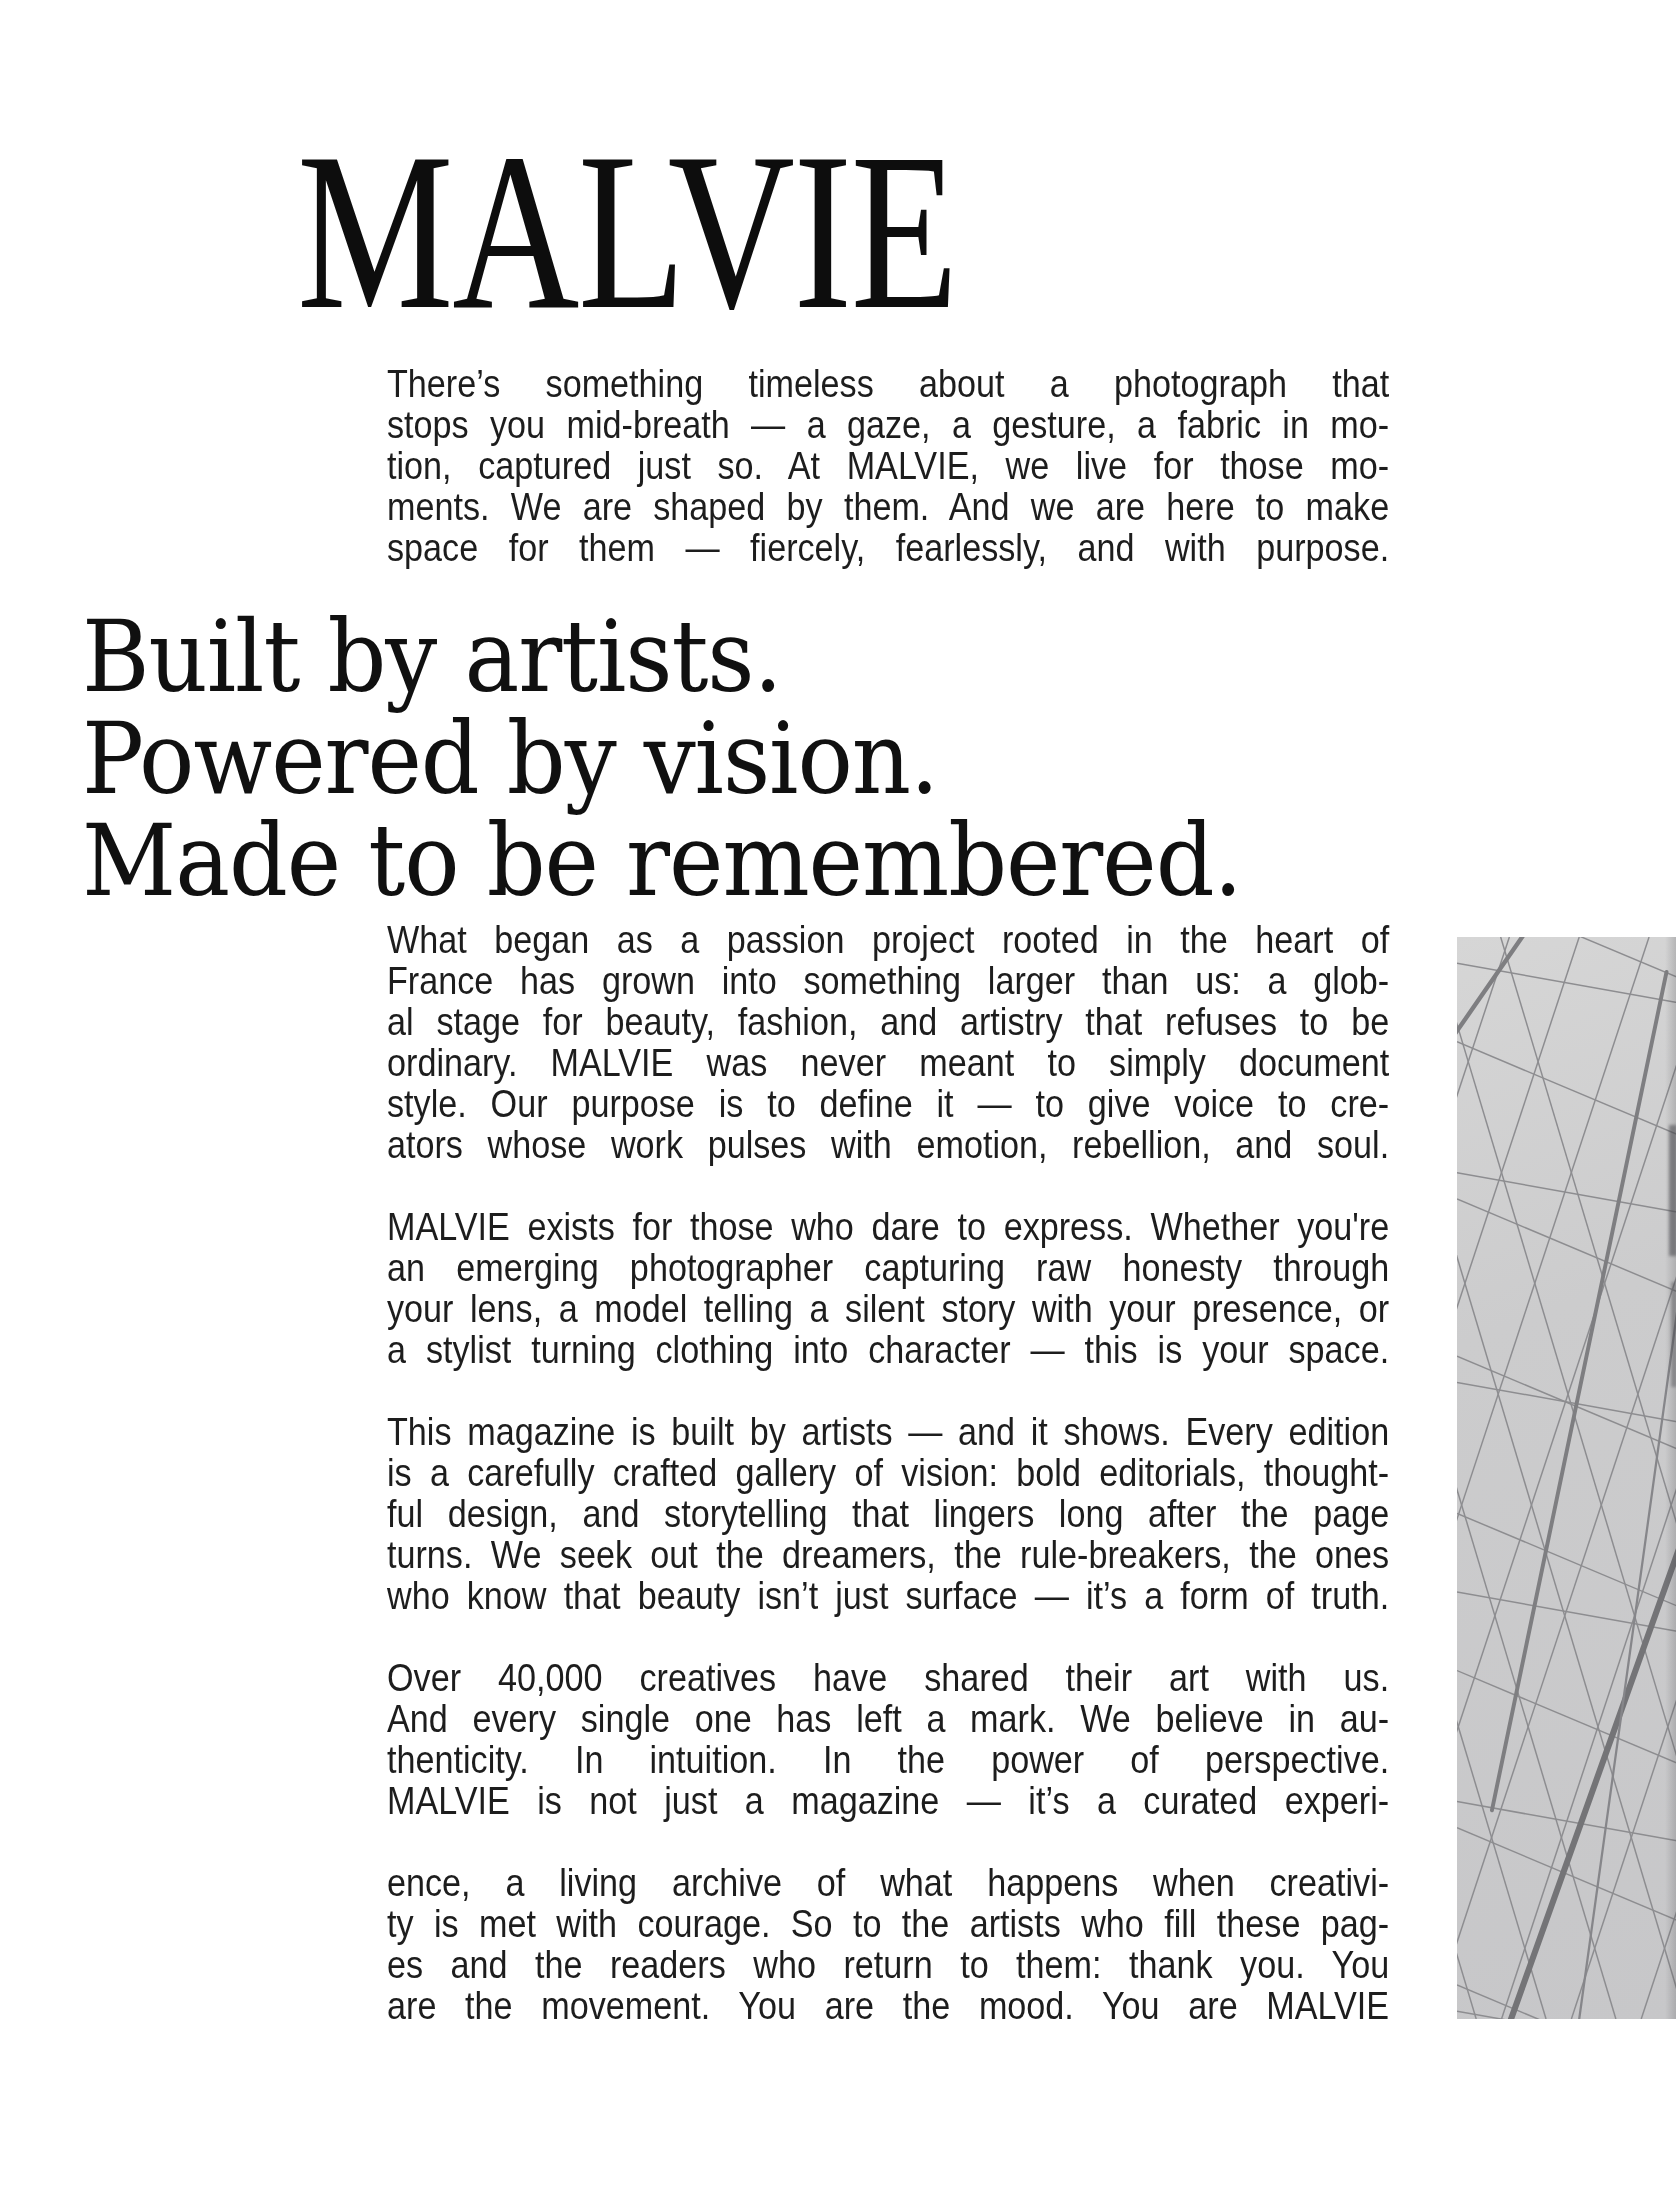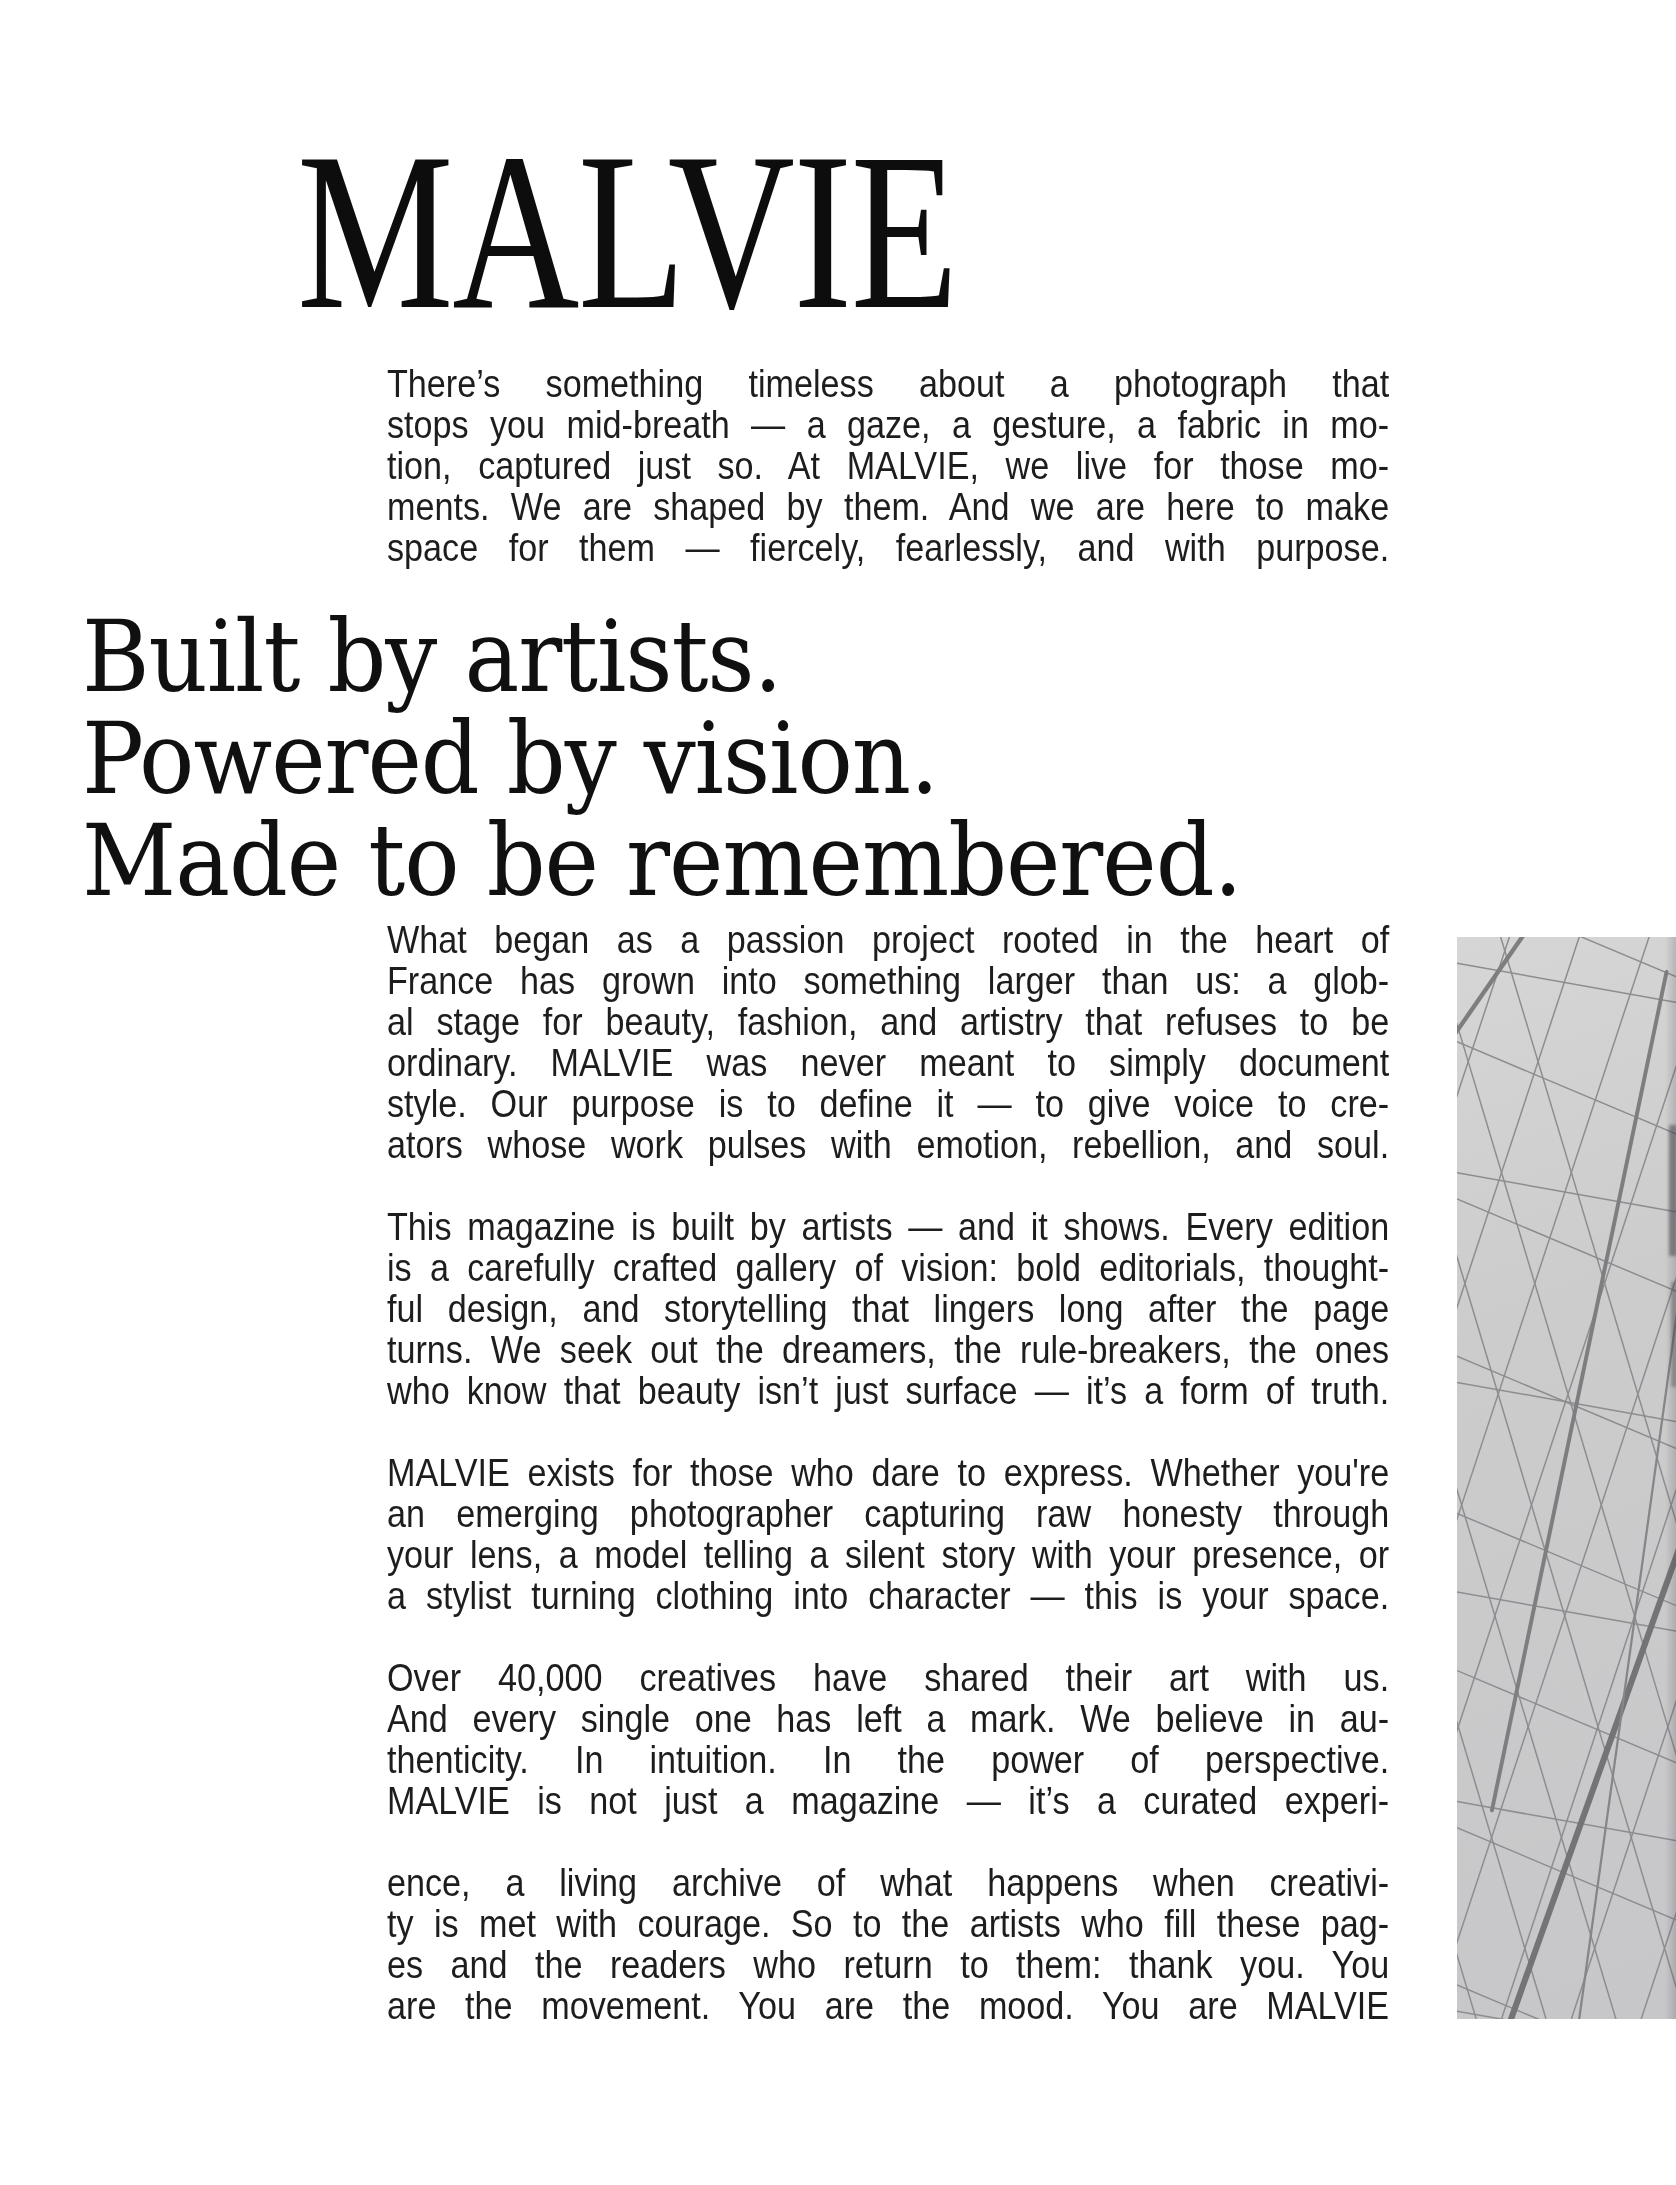--- a/index.html
+++ b/index.html
@@ -88,31 +88,31 @@
 <div class="copy-block body-block">
     <div class="para">
       <div class="bodyline">What began as a passion project rooted in the heart of</div>
       <div class="bodyline">France has grown into something larger than us: a glob-</div>
       <div class="bodyline">al stage for beauty, fashion, and artistry that refuses to be</div>
       <div class="bodyline">ordinary. MALVIE was never meant to simply document</div>
       <div class="bodyline">style. Our purpose is to define it — to give voice to cre-</div>
       <div class="bodyline">ators whose work pulses with emotion, rebellion, and soul.</div>
     </div>
     <div class="para">
+      <div class="bodyline">MALVIE exists for those who dare to express. Whether you're</div>
+      <div class="bodyline">an emerging photographer capturing raw honesty through</div>
+      <div class="bodyline">your lens, a model telling a silent story with your presence, or</div>
+      <div class="bodyline">a stylist turning clothing into character — this is your space.</div>
+    </div>
+    <div class="para">
       <div class="bodyline">This magazine is built by artists — and it shows. Every edition</div>
       <div class="bodyline">is a carefully crafted gallery of vision: bold editorials, thought-</div>
       <div class="bodyline">ful design, and storytelling that lingers long after the page</div>
       <div class="bodyline">turns. We seek out the dreamers, the rule-breakers, the ones</div>
       <div class="bodyline">who know that beauty isn’t just surface — it’s a form of truth.</div>
-    </div>
-    <div class="para">
-      <div class="bodyline">MALVIE exists for those who dare to express. Whether you're</div>
-      <div class="bodyline">an emerging photographer capturing raw honesty through</div>
-      <div class="bodyline">your lens, a model telling a silent story with your presence, or</div>
-      <div class="bodyline">a stylist turning clothing into character — this is your space.</div>
     </div>
     <div class="para">
       <div class="bodyline">Over 40,000 creatives have shared their art with us.</div>
       <div class="bodyline">And every single one has left a mark. We believe in au-</div>
       <div class="bodyline">thenticity. In intuition. In the power of perspective.</div>
       <div class="bodyline">MALVIE is not just a magazine — it’s a curated experi-</div>
     </div>
     <div class="para">
       <div class="bodyline">ence, a living archive of what happens when creativi-</div>
       <div class="bodyline">ty is met with courage. So to the artists who fill these pag-</div>

